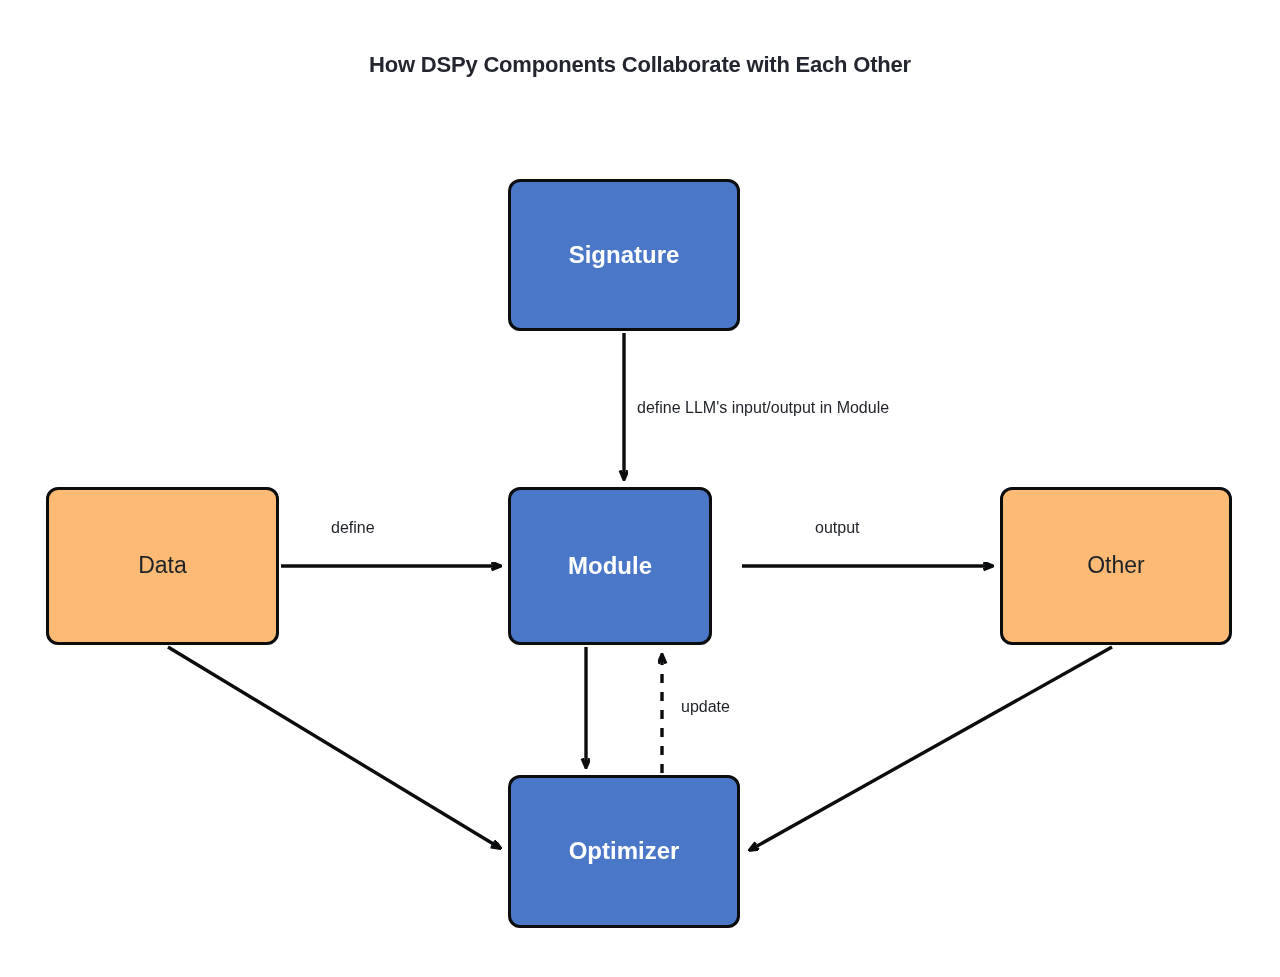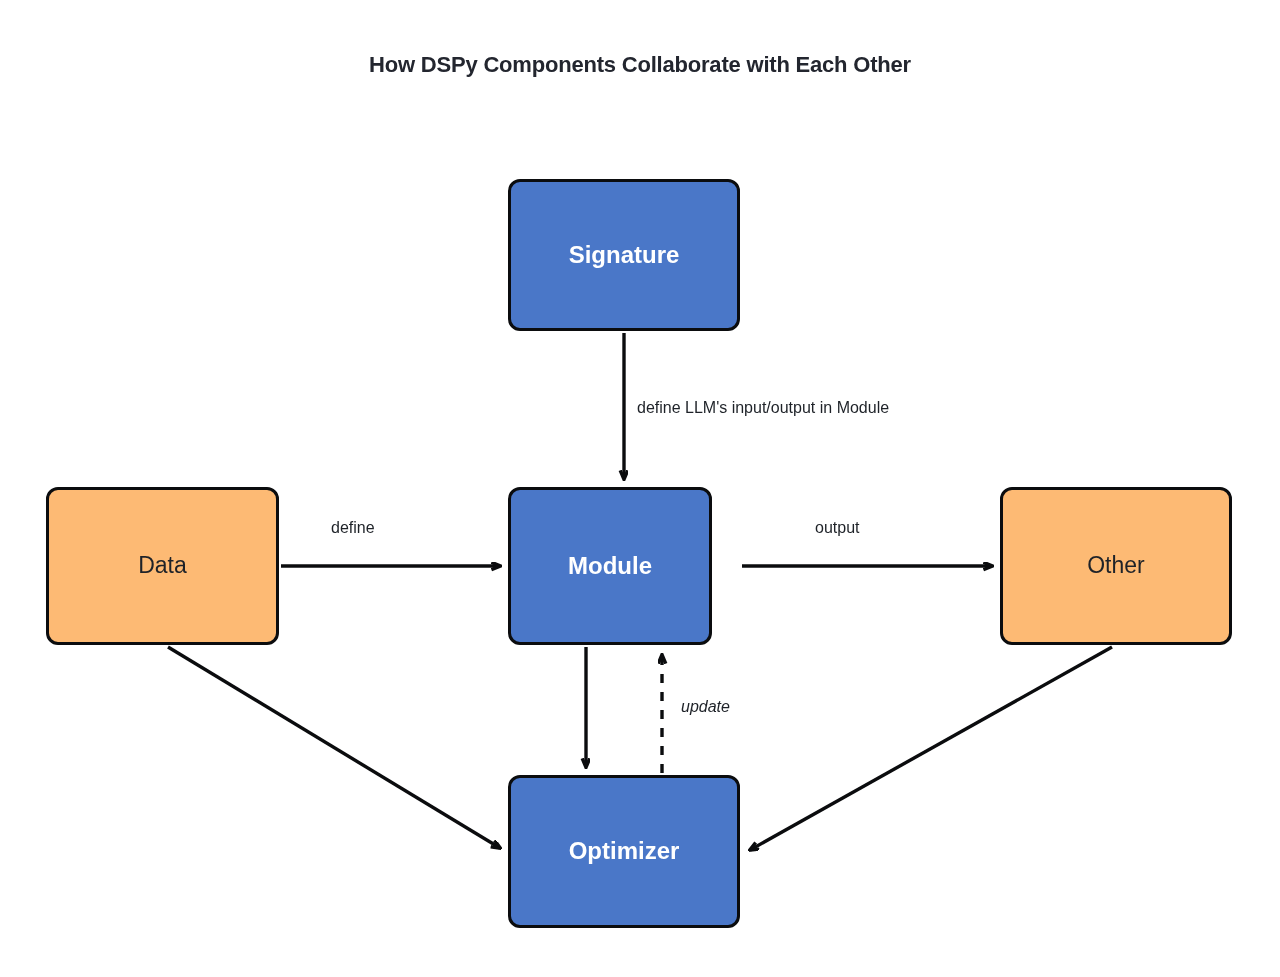--- a/index.html
+++ b/index.html
@@ -71,21 +71,21 @@
   }
   #node-signature { left: 508px; top: 179px; width: 232px; height: 152px; }
   #node-data      { left: 46px;  top: 487px; width: 233px; height: 158px; }
   #node-module    { left: 508px; top: 487px; width: 204px; height: 158px; }
   #node-metric    { left: 1000px;top: 487px; width: 232px; height: 158px; }
   #node-optimizer { left: 508px; top: 775px; width: 232px; height: 153px; }
 
   #label-define { left: 637px; top: 400px; }
   #label-forward { left: 331px; top: 520px; }
   #label-output  { left: 815px; top: 520px; }
-  #label-update  { left: 681px; top: 699px; font-style: italic; }
+  #label-update  { left: 681px; top: 699px; }
 </style>
 </head>
 <body>
 
 <div class="page-title">How DSPy Components Collaborate with Each Other</div>
 
 <svg id="diagram-canvas" viewBox="0 0 1280 977">
   <defs>
     <marker id="arrowhead" markerWidth="11" markerHeight="11" refX="9.2" refY="4.2" orient="auto" markerUnits="userSpaceOnUse">
       <path d="M0.6,0.4 L9.6,4.2 L0.6,8.0" fill="none" stroke="#0b0c0e" stroke-width="3.4" stroke-linecap="butt" stroke-linejoin="miter"></path>

